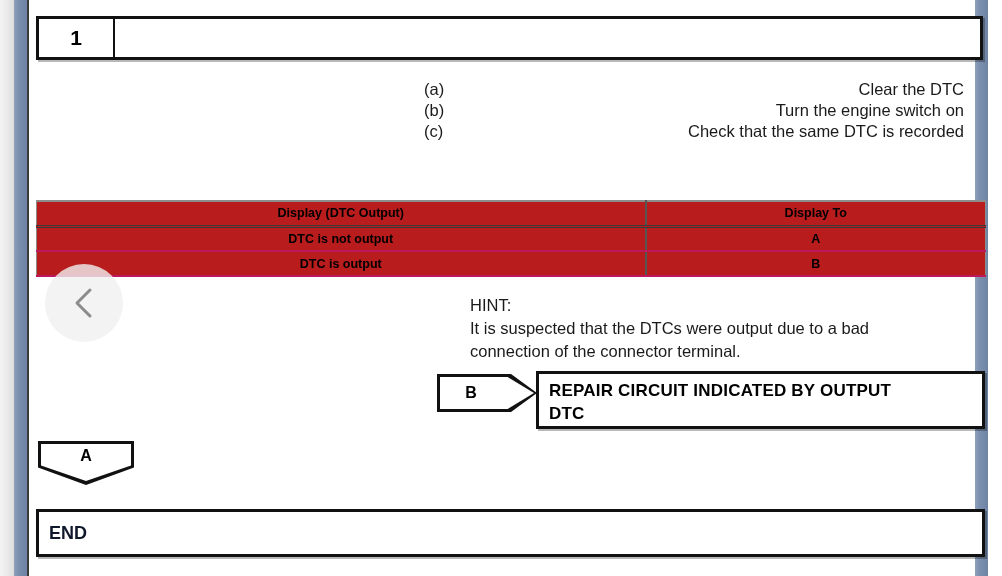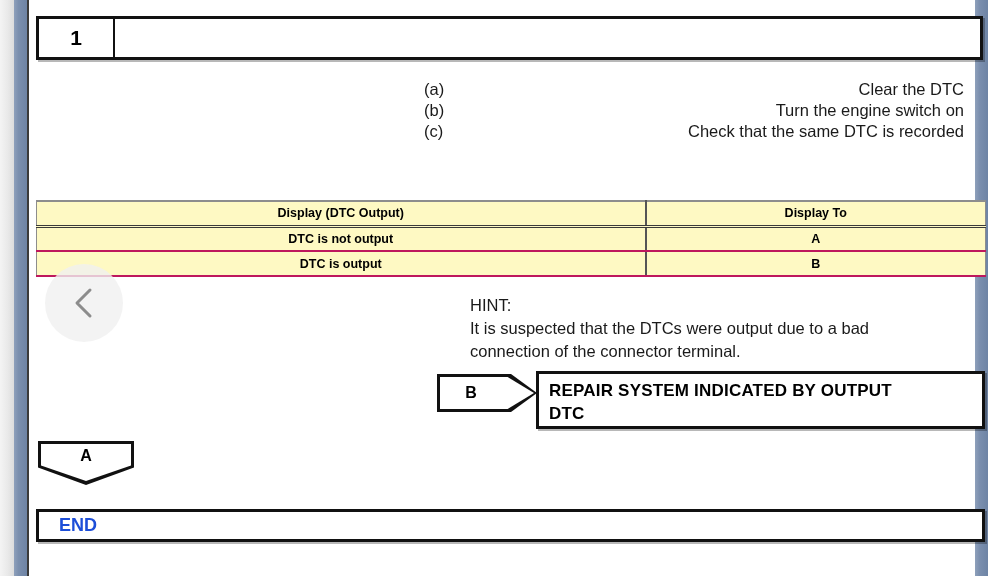--- a/index.html
+++ b/index.html
@@ -130,21 +130,21 @@
     margin-top: 36px;
   }
 
   
   #result-table {
     position: absolute;
     left: 36px; top: 200px;
     width: 949px;
     border-collapse: collapse;
     table-layout: fixed;
-    background: #fef9c3;
+    background: #b91c1c;
   }
   #result-table col.c1 { width: 609px; }
   #result-table col.c2 { width: 340px; }
   #result-table th,
   #result-table td {
     text-align: center;
     font-size: 12.5px;
     font-weight: bold;
     color: #000;
     height: 25px;
@@ -247,27 +247,27 @@
     justify-content: center;
     font-size: 16px;
     font-weight: bold;
     color: #000;
     z-index: 2;
   }
 
   
   #end-box {
     left: 36px; top: 509px;
-    width: 949px; height: 33px;
-    display: flex;
-    align-items: center;
-    padding-left: 20px;
+    width: 949px; height: 48px;
+    display: flex;
+    align-items: center;
+    padding-left: 10px;
     font-size: 18px;
     font-weight: bold;
-    color: #1d4ed8;
+    color: #0f172a;
   }
 </style>
 </head>
 <body>
 
 <div id="viewer">
 
   <div class="gutter-left-grad"></div>
   <div class="rail rail-left"></div>
   <div class="rail rail-right"></div>
@@ -332,21 +332,21 @@
     <div>connection of the connector terminal.</div>
   </div>
 
   <div id="connector-b">
     <div class="pent-shape"></div>
     <div class="pent-inner"></div>
     <div class="pent-label">B</div>
   </div>
 
   <div class="flow-box" id="repair-box">
-    <div>REPAIR SYSTEM INDICATED BY OUTPUT</div>
+    <div>REPAIR CIRCUIT INDICATED BY OUTPUT</div>
     <div>DTC</div>
   </div>
 
   <div id="connector-a">
     <div class="pent-shape"></div>
     <div class="pent-inner"></div>
     <div class="pent-label">A</div>
   </div>
 
   <div class="flow-box" id="end-box">

